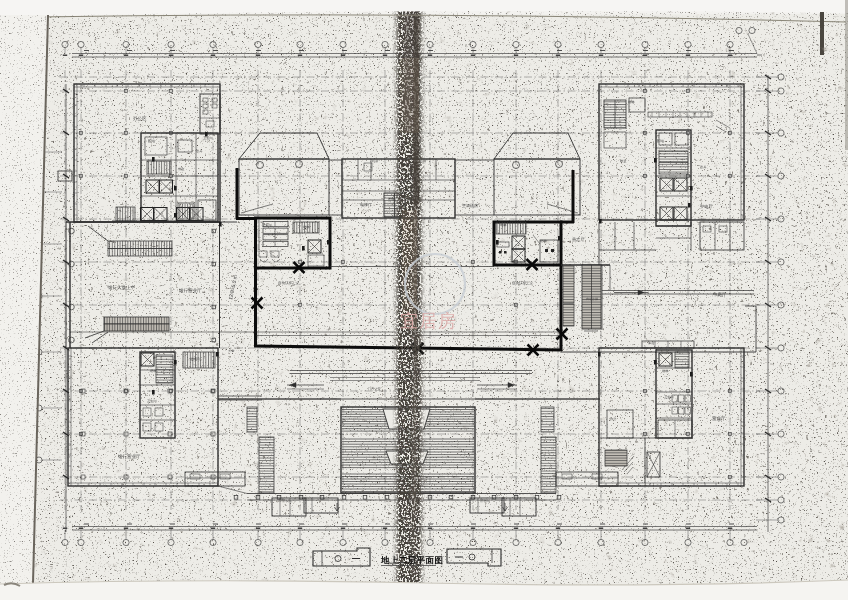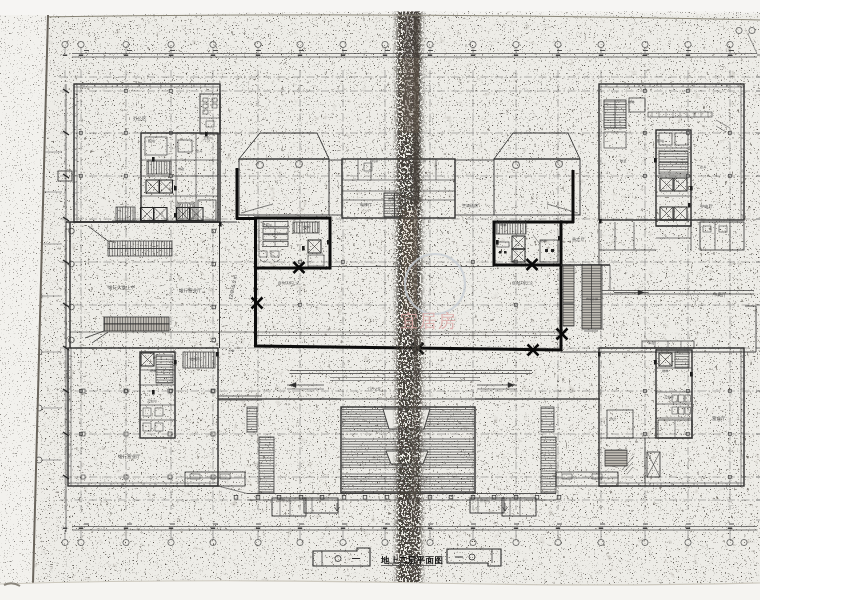--- a/index.html
+++ b/index.html
@@ -1,16 +1,16 @@
 <!DOCTYPE html>
 <html><head>
 <meta charset="utf-8">
 <style>
 html,body{margin:0;padding:0;background:#ffffff;}
-#wrap{width:760px;height:600px;position:relative;overflow:hidden;background:#fbfaf8;font-family:"Liberation Sans",sans-serif;}
+#wrap{width:848px;height:600px;position:relative;overflow:hidden;background:#fbfaf8;font-family:"Liberation Sans",sans-serif;}
 svg{display:block;}
 </style>
 </head>
 <body>
 <div id="wrap">
 <svg width="848" height="600" viewBox="0 0 848 600" xmlns="http://www.w3.org/2000/svg">
 <defs>
 <filter id="speckle" x="0" y="0" width="848" height="600" filterUnits="userSpaceOnUse">
   <feTurbulence type="fractalNoise" baseFrequency="0.75" numOctaves="2" seed="11"></feTurbulence>
   <feColorMatrix type="luminanceToAlpha"></feColorMatrix>

